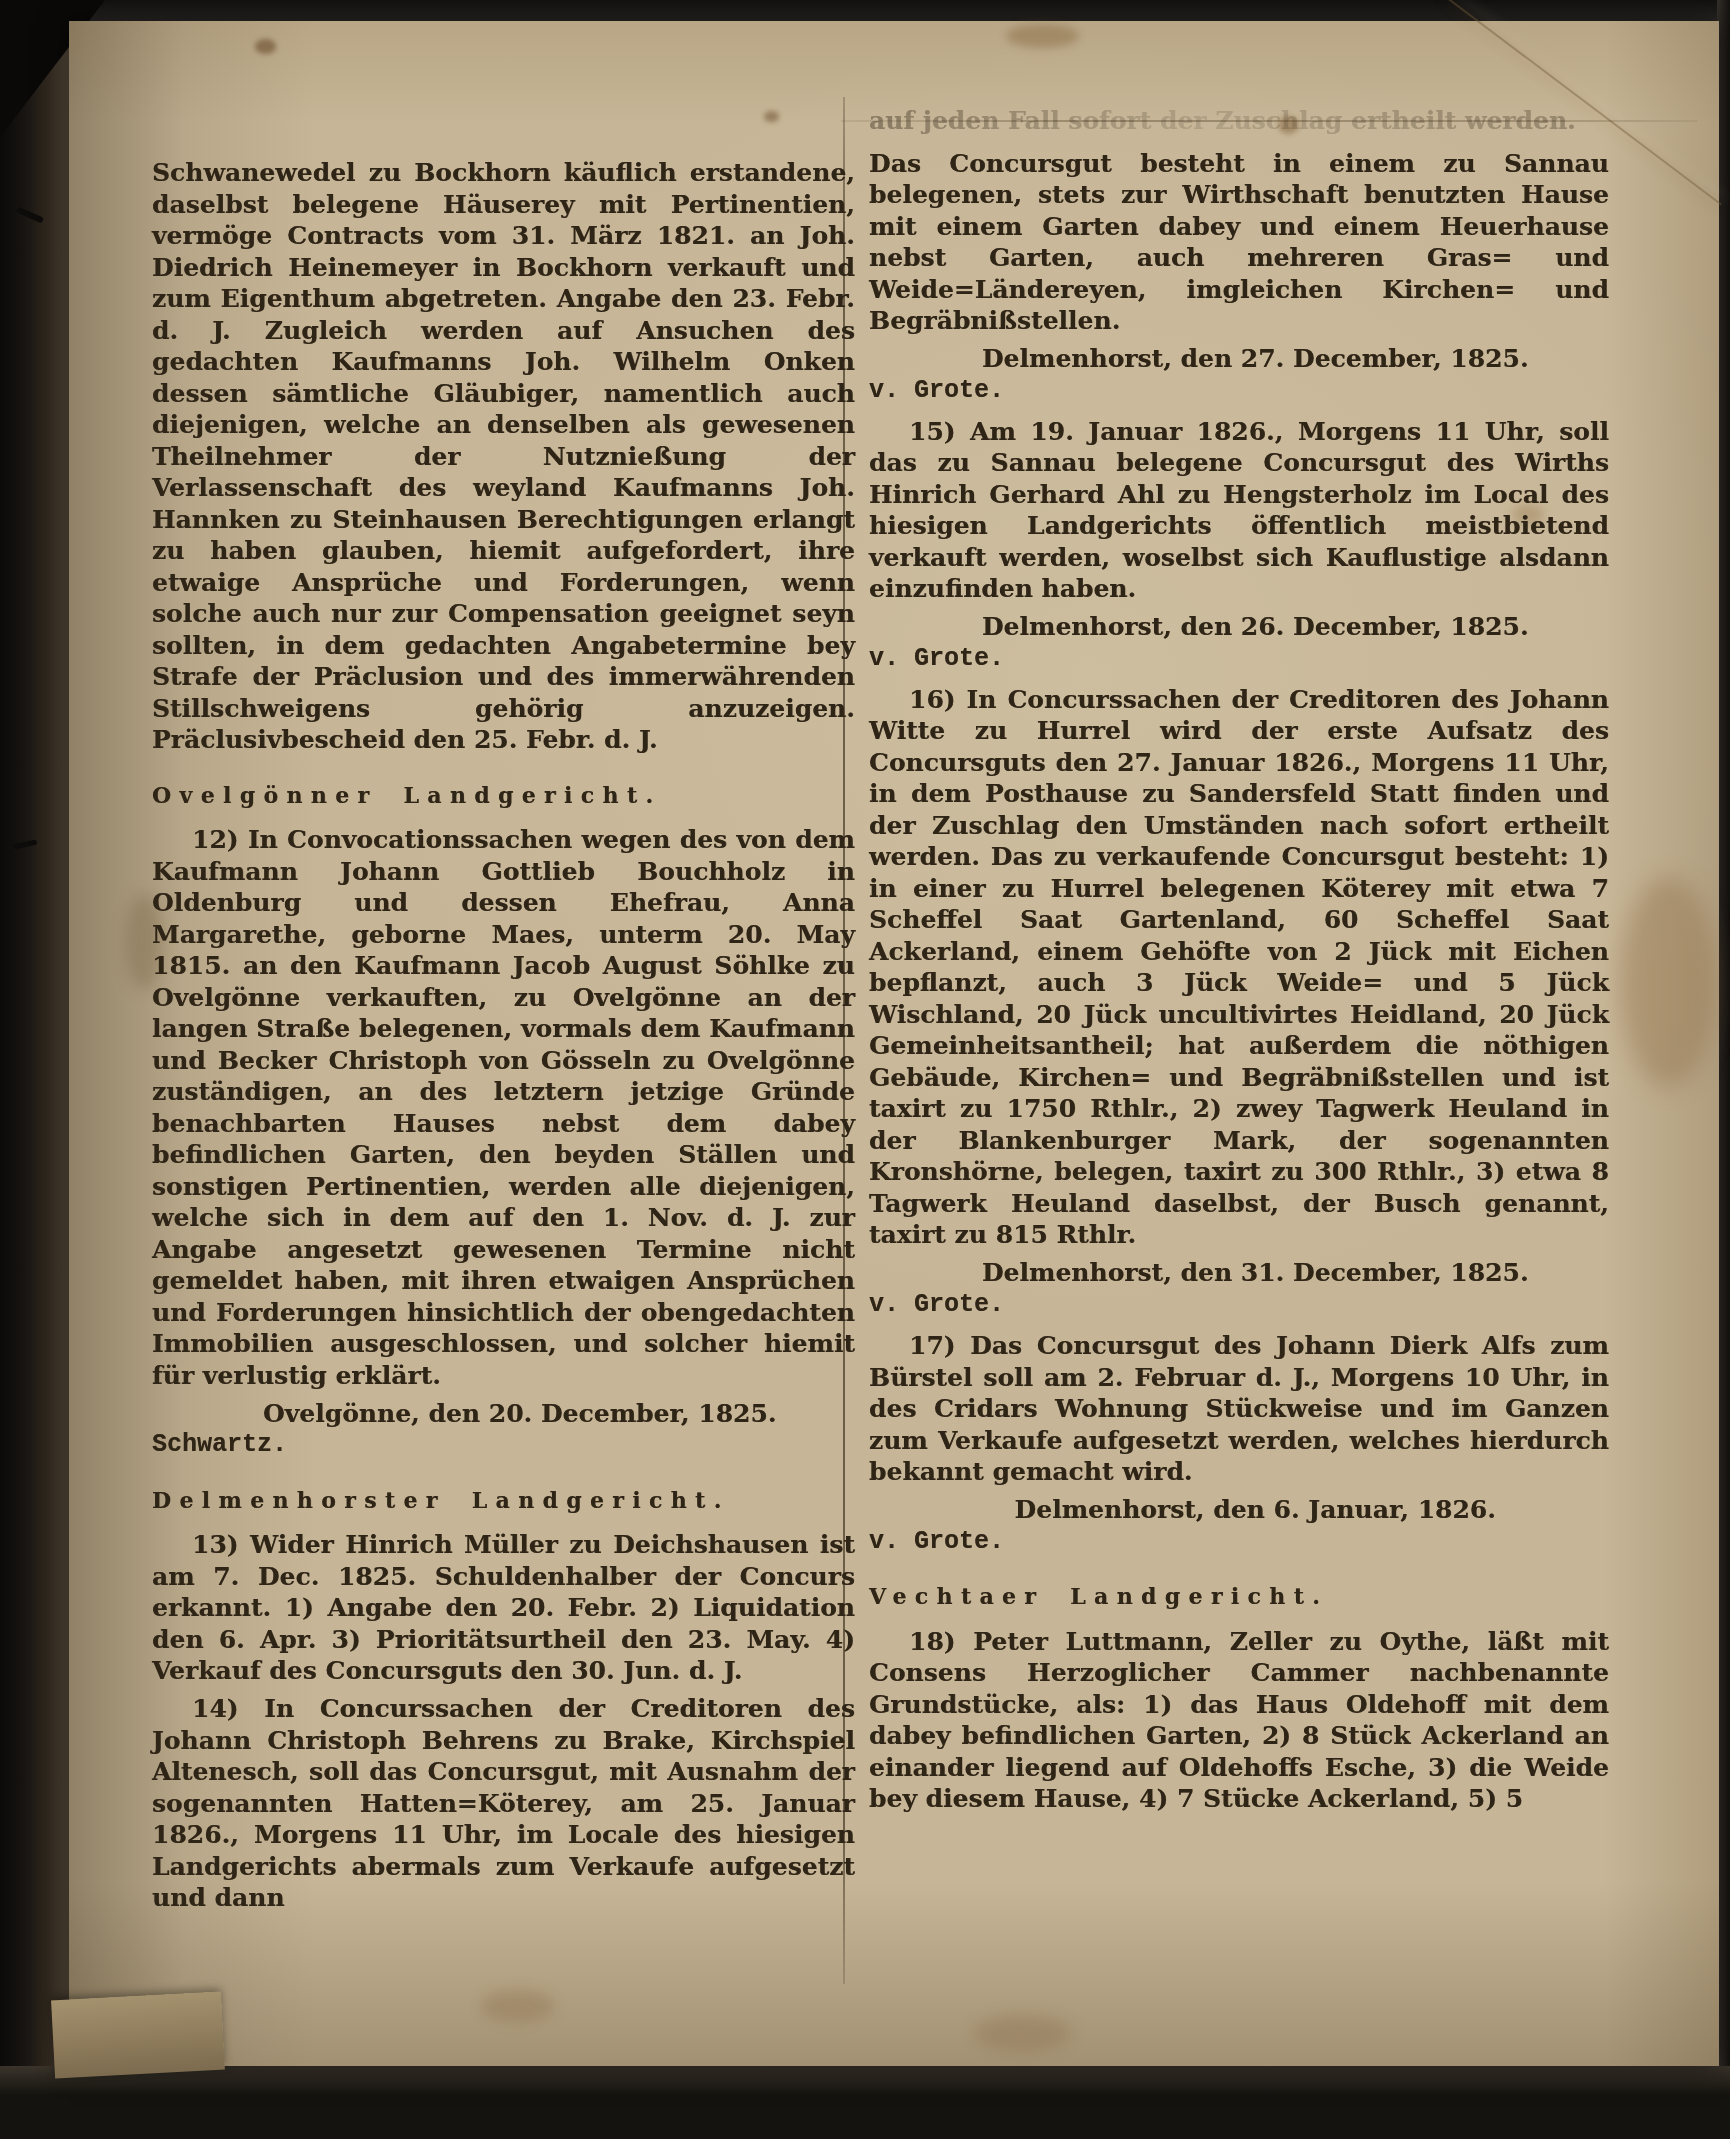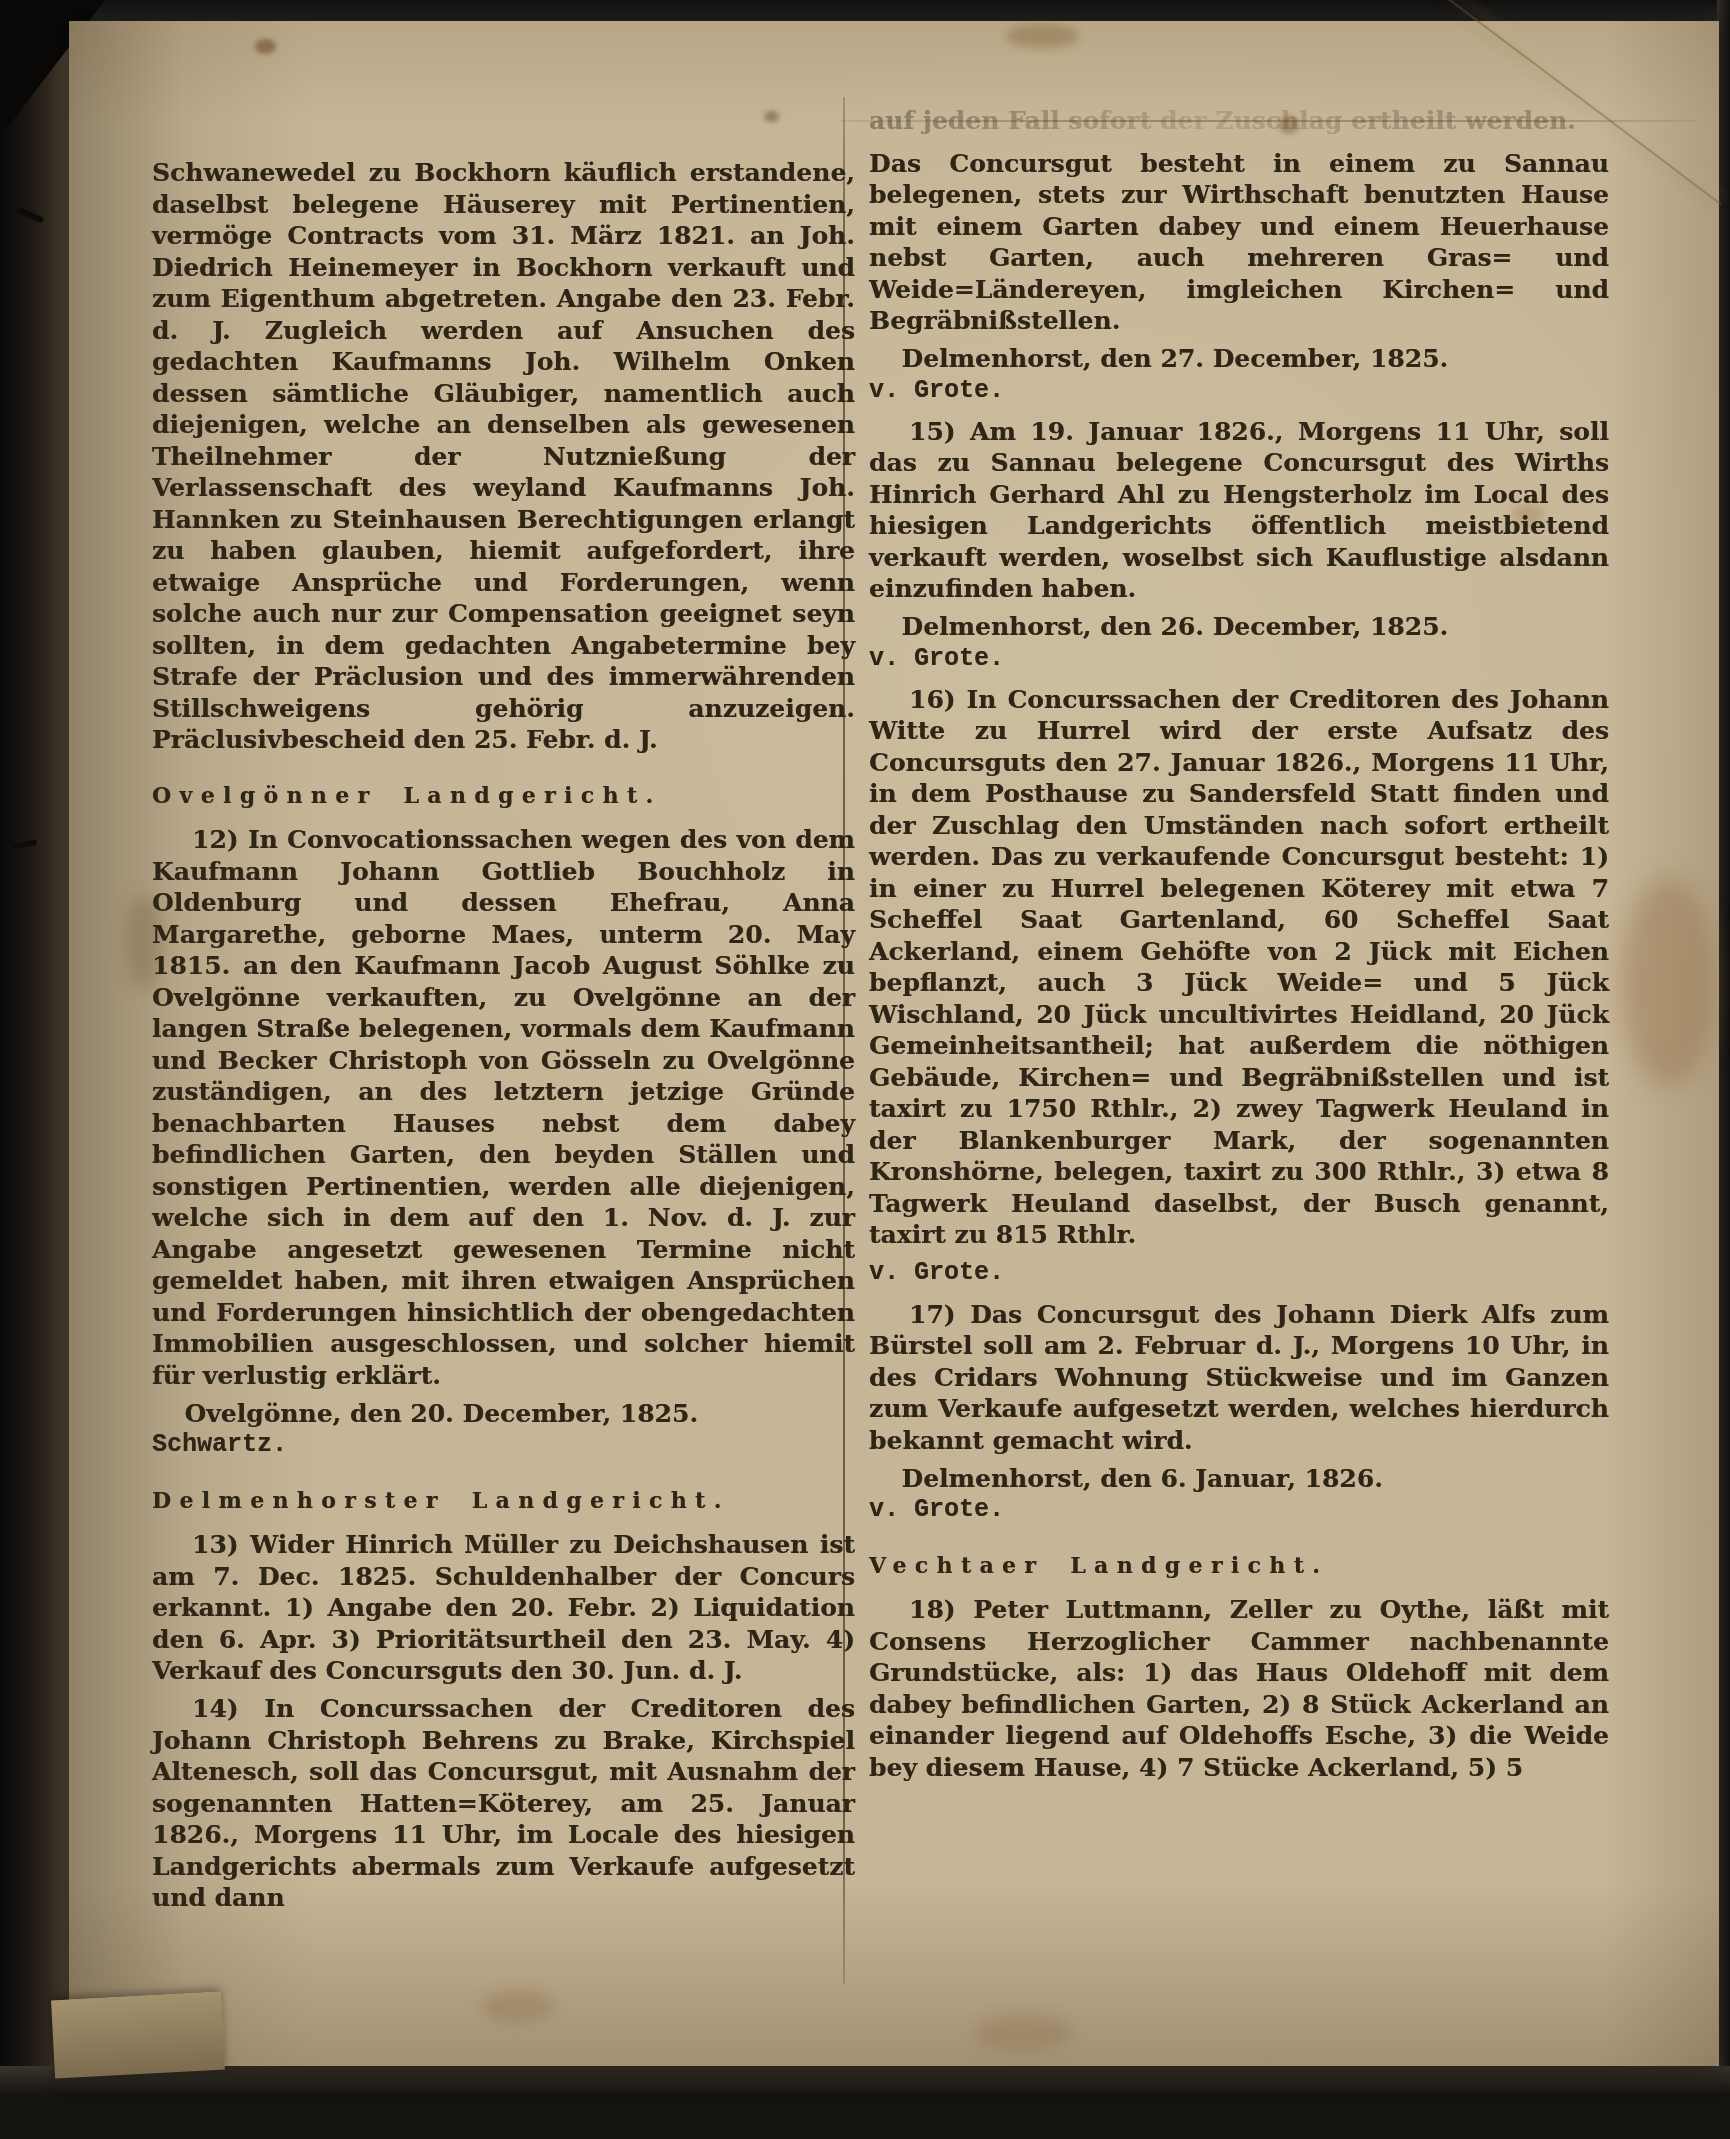--- a/index.html
+++ b/index.html
@@ -77,21 +77,21 @@
   .block{margin:0 0 6.5px;}
   .paragraph{text-indent:1.6em;}
   .paragraph-flush{text-indent:0;}
   .faded-line{opacity:.42;filter:blur(0.4px);margin-bottom:11px;
     -webkit-mask-image:linear-gradient(90deg,rgba(0,0,0,.95),rgba(0,0,0,.35) 45%,rgba(0,0,0,.8));
     mask-image:linear-gradient(90deg,rgba(0,0,0,.95),rgba(0,0,0,.35) 45%,rgba(0,0,0,.8));}
   .heading{
     font-size:22px;letter-spacing:.38em;word-spacing:.45em;
     text-align:left;text-indent:0;margin:24px 0 13px;
   }
-  .dateline{text-align:left;text-indent:1.3em;margin:3.2px 0 0;}
+  .dateline{text-align:center;text-indent:1.3em;margin:3.2px 0 0;}
   .signature{text-align:left;padding-right:23%;margin:0 0 9.7px;font-family:Liberation Mono, monospace;}
 </style>
 </head>
 <body>
 
 <div class="photo">
   <div class="edge-top"></div>
   <div class="binding"></div>
   <div class="corner-wedge"></div>
   <div class="stitch s1"></div>
@@ -128,20 +128,21 @@
         </div>
       <div class="col-right">
           <div class="block faded-line" lang="de">auf jeden Fall sofort der Zuschlag ertheilt werden.</div>
           <div class="block paragraph-flush" lang="de">Das Concursgut besteht in einem zu Sannau belegenen, stets zur Wirthschaft benutzten Hause mit einem Garten dabey und einem Heuerhause nebst Garten, auch mehreren Gras= und Weide=Ländereyen, imgleichen Kirchen= und Begräbnißstellen.</div>
           <div class="block dateline" lang="de">Delmenhorst, den 27. December, 1825.</div>
           <div class="block signature" lang="de">v. Grote.</div>
           <div class="block paragraph" lang="de">15) Am 19. Januar 1826., Morgens 11 Uhr, soll das zu Sannau belegene Concursgut des Wirths Hinrich Gerhard Ahl zu Hengsterholz im Local des hiesigen Landgerichts öffentlich meistbietend verkauft werden, woselbst sich Kauflustige alsdann einzufinden haben.</div>
           <div class="block dateline" lang="de">Delmenhorst, den 26. December, 1825.</div>
           <div class="block signature" lang="de">v. Grote.</div>
           <div class="block paragraph" lang="de">16) In Concurssachen der Creditoren des Johann Witte zu Hurrel wird der erste Aufsatz des Concursguts den 27. Januar 1826., Morgens 11 Uhr, in dem Posthause zu Sandersfeld Statt finden und der Zuschlag den Umständen nach sofort ertheilt werden. Das zu verkaufende Concursgut besteht: 1) in einer zu Hurrel belegenen Köterey mit etwa 7 Scheffel Saat Gartenland, 60 Scheffel Saat Ackerland, einem Gehöfte von 2 Jück mit Eichen bepflanzt, auch 3 Jück Weide= und 5 Jück Wischland, 20 Jück uncultivirtes Heidland, 20 Jück Gemeinheitsantheil; hat außerdem die nöthigen Gebäude, Kirchen= und Begräbnißstellen und ist taxirt zu 1750 Rthlr., 2) zwey Tagwerk Heuland in der Blankenburger Mark, der sogenannten Kronshörne, belegen, taxirt zu 300 Rthlr., 3) etwa 8 Tagwerk Heuland daselbst, der Busch genannt, taxirt zu 815 Rthlr.</div>
+          <div class="block dateline" lang="de">Delmenhorst, den 31. December, 1825.</div>
           <div class="block signature" lang="de">v. Grote.</div>
           <div class="block paragraph" lang="de">17) Das Concursgut des Johann Dierk Alfs zum Bürstel soll am 2. Februar d. J., Morgens 10 Uhr, in des Cridars Wohnung Stückweise und im Ganzen zum Verkaufe aufgesetzt werden, welches hierdurch bekannt gemacht wird.</div>
           <div class="block dateline" lang="de">Delmenhorst, den 6. Januar, 1826.</div>
           <div class="block signature" lang="de">v. Grote.</div>
           <div class="block heading" lang="de">Vechtaer Landgericht.</div>
           <div class="block paragraph" lang="de">18) Peter Luttmann, Zeller zu Oythe, läßt mit Consens Herzoglicher Cammer nachbenannte Grundstücke, als: 1) das Haus Oldehoff mit dem dabey befindlichen Garten, 2) 8 Stück Ackerland an einander liegend auf Oldehoffs Esche, 3) die Weide bey diesem Hause, 4) 7 Stücke Ackerland, 5) 5</div>
         </div>
     </div>
   </div>
 </div>

